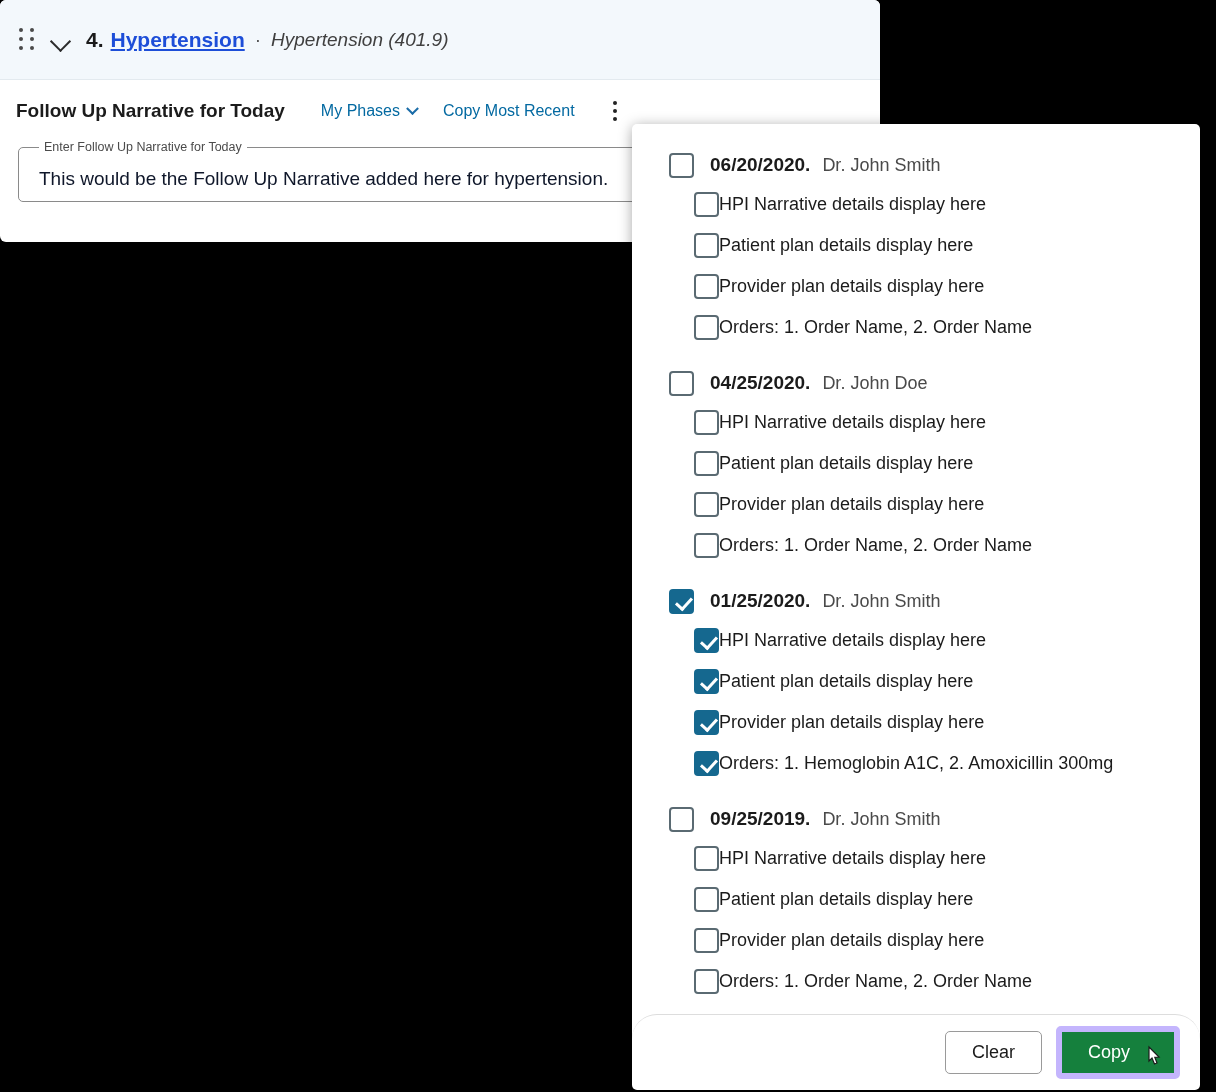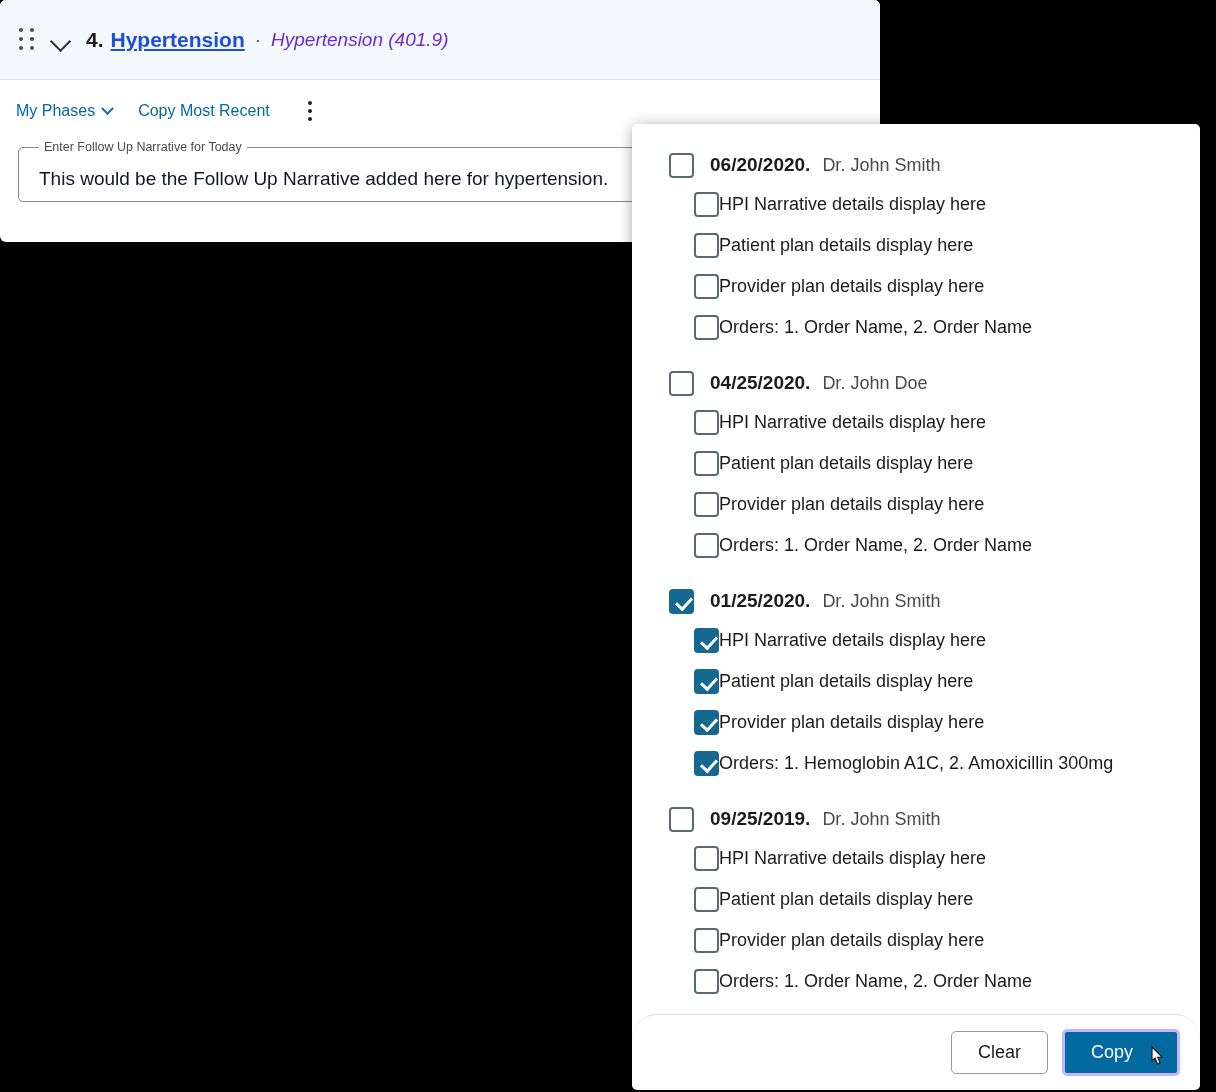--- a/index.html
+++ b/index.html
@@ -94,21 +94,21 @@
     cursor: pointer;
   }
   .dot-sep {
     color: #555;
     font-size: 19px;
     margin: 0 10px;
   }
   .prob-desc {
     font-size: 19px;
     font-style: italic;
-    color: #6d28d9;
+    color: #404040;
   }
 
   .card-body { padding: 14px 16px 0 16px; }
 
   .row-tools {
     display: flex;
     align-items: center;
     height: 34px;
     margin-bottom: 12px;
   }
@@ -271,22 +271,22 @@
     padding: 10px 26px;
     cursor: pointer;
     font-family: "Liberation Sans", sans-serif;
   }
   .btn-secondary {
     background: #ffffff;
     border: 1px solid #9a9a9a;
     color: #1b1b1b;
   }
   .btn-primary {
-    background: #0369a1;
-    border: 3px solid #c4b5fd;
+    background: #15803d;
+    border: 6px solid #c4b5fd;
     color: #ffffff;
     position: relative;
     padding-right: 44px;
   }
 
   .cursor-icon {
     position: absolute;
     right: 8px;
     bottom: 2px;
     width: 22px;
@@ -311,20 +311,21 @@
       </div>
       <div class="chevron"></div>
       <span class="prob-num">4.</span>
       <span class="prob-name">Hypertension</span>
       <span class="dot-sep">·</span>
       <span class="prob-desc">Hypertension (401.9)</span>
     </div>
 
     <div class="card-body">
       <div class="row-tools">
+        <span class="section-title">Follow Up Narrative for Today</span>
         <span class="link-btn">
           <span>My Phases</span>
           <span class="caret"></span>
         </span>
         <span class="link-btn">
           <span>Copy Most Recent</span>
         </span>
         <span class="kebab">
           <i></i>
             <i></i>

